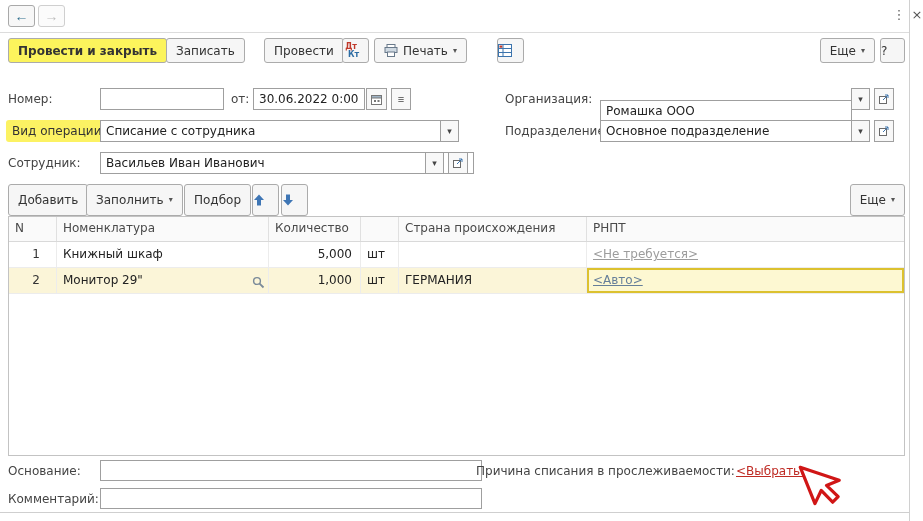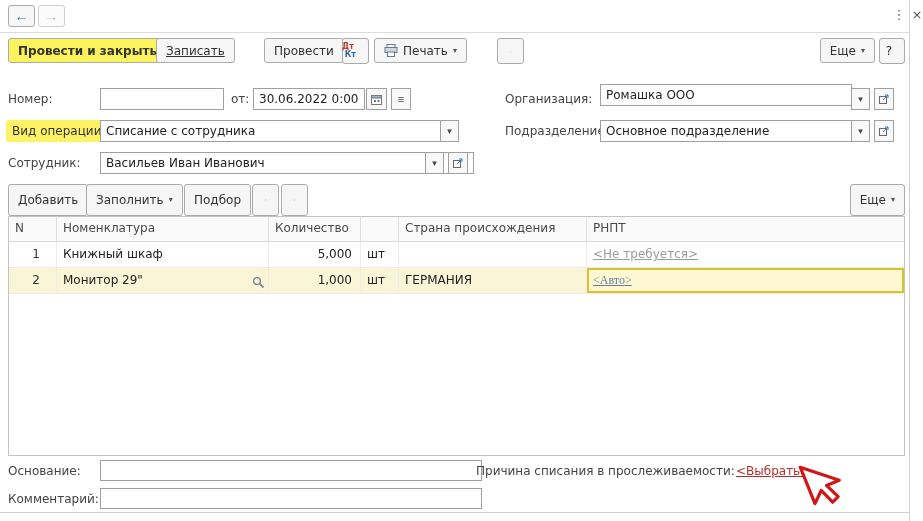--- a/index.html
+++ b/index.html
@@ -19,21 +19,21 @@
   .right-strip{position:absolute;left:909px;top:0;width:14px;height:521px;border-left:1px solid #d0d0d0;background:#fff;}
   .close-x{margin-top:8px;text-align:center;font-size:13px;color:#555;cursor:pointer;line-height:14px;}
   
   .btn{position:absolute;height:25px;border:1px solid #ababab;border-radius:3px;background:#f6f6f6;
     font-size:12px;color:#333;display:inline-flex;align-items:center;gap:5px;padding:0 9px;
     cursor:pointer;box-sizing:border-box;white-space:nowrap;font-family:inherit;}
   .btn.yellow{background:#fcf45c;font-weight:bold;}
   .btn .caret{font-size:8px;color:#555;line-height:1;}
   .toolbar .btn{top:38px;}
   .cmdbar .btn{top:184px;height:32px;}
-  .icon-only{width:27px;padding:12px;justify-content:flex-end;}
+  .icon-only{width:27px;padding:0;justify-content:flex-start;}
   .dtkt{display:flex;flex-direction:column;line-height:8px;font-size:8px;font-weight:bold;}
   .dtkt .dt{color:#c0392b;}
   .dtkt .kt{color:#2e6da4;margin-left:5px;}
   
   .lbl{position:absolute;font-size:12px;color:#444;height:22px;line-height:22px;white-space:nowrap;}
   .inp{position:absolute;height:22px;box-sizing:border-box;border:1px solid #9f9f9f;font-size:12px;
     padding:0 5px;font-family:inherit;background:#fff;color:#222;}
   .mini{position:absolute;height:22px;width:19px;box-sizing:border-box;border:1px solid #9f9f9f;
     background:#f8f8f8;font-size:9px;color:#444;display:flex;align-items:center;justify-content:center;
     padding:0;cursor:pointer;}
@@ -47,21 +47,21 @@
   .th{font-size:12px;color:#4a4a4a;line-height:23px;padding:0 6px;border-right:1px solid #e0e0e0;
     overflow:hidden;white-space:nowrap;box-sizing:border-box;}
   .tr{height:25px;border-bottom:1px solid #ececec;cursor:pointer;}
   .tr.selected{background:#fbf5d8;}
   .td{font-size:12px;color:#222;line-height:24px;padding:0 6px;border-right:1px solid #ececec;
     white-space:nowrap;overflow:hidden;box-sizing:border-box;position:relative;}
   .td.num{text-align:right;padding-right:16px;color:#333;}
   .td.qty{text-align:right;padding-right:8px;}
   .td.active-cell{box-shadow:inset 0 0 0 2px #dcc12f;background:#fdf8d2;}
   .link-gray{color:#9c9c9c;text-decoration:underline;cursor:pointer;}
-  .link-auto{color:#667f99;text-decoration:underline;cursor:pointer;font-family:Liberation Serif, serif;}
+  .link-auto{color:#667f99;text-decoration:underline;cursor:pointer;}
   .link-red{color:#bf2b24;text-decoration:underline;cursor:pointer;}
   .cell-glass{position:absolute;right:3px;top:5px;}
   
   .bottom-line{position:absolute;left:0;top:512px;width:909px;border-top:1px solid #cfcfcf;}
   .annotation{position:absolute;left:798px;top:458px;transform:rotate(-22deg);}
 </style>
 </head>
 <body>
 
 <div class="window">
@@ -76,21 +76,21 @@
     <div class="menu-dots">⋮</div>
   </div>
   <div class="right-strip">
     <div class="close-x">×</div>
   </div>
 
   <div class="toolbar">
     <button class="btn yellow" style="left:8px;">
       <span>Провести и закрыть</span>
     </button>
-    <button class="btn" style="left:156px;text-decoration:underline;">
+    <button class="btn" style="left:166px;">
       <span>Записать</span>
     </button>
     <button class="btn" style="left:264px;">
       <span>Провести</span>
     </button>
     <button class="btn icon-only" style="left:342px;">
       <span class="dtkt">
         <span class="dt">Дт</span>
           <span class="kt">Кт</span>
       </span>
@@ -134,21 +134,21 @@
         <rect x="0.5" y="1.5" width="10" height="2.5" fill="#9fb3c4" stroke="#777"></rect>
         <rect x="3" y="6" width="2" height="2" fill="#777"></rect>
           <rect x="6.5" y="6" width="2" height="2" fill="#777"></rect>
       </svg>
     </button>
     <button class="mini" style="left:391px;top:88px;width:20px;font-size:11px;">
       <span>≡</span>
     </button>
 
     <span class="lbl" style="left:505px;top:88px;">Организация:</span>
-    <input class="inp" style="left: 600px; top: 84px; width: 252px;" value="Ромашка ООО">
+    <input class="inp" style="left: 600px; top: 100px; width: 252px;" value="Ромашка ООО">
     <button class="mini" style="left:851px;top:88px;">
       <span>▾</span>
     </button>
     <button class="mini" style="left:874px;top:88px;width:20px;">
       <svg width="10" height="10" viewBox="0 0 10 10">
         <rect x="0.5" y="2.5" width="7" height="7" fill="#fff" stroke="#6a6a6a"></rect>
         <path d="M4,6 L9,1 M6,1 h3 v3" stroke="#3c74ad" fill="none"></path>
       </svg>
     </button>
 

